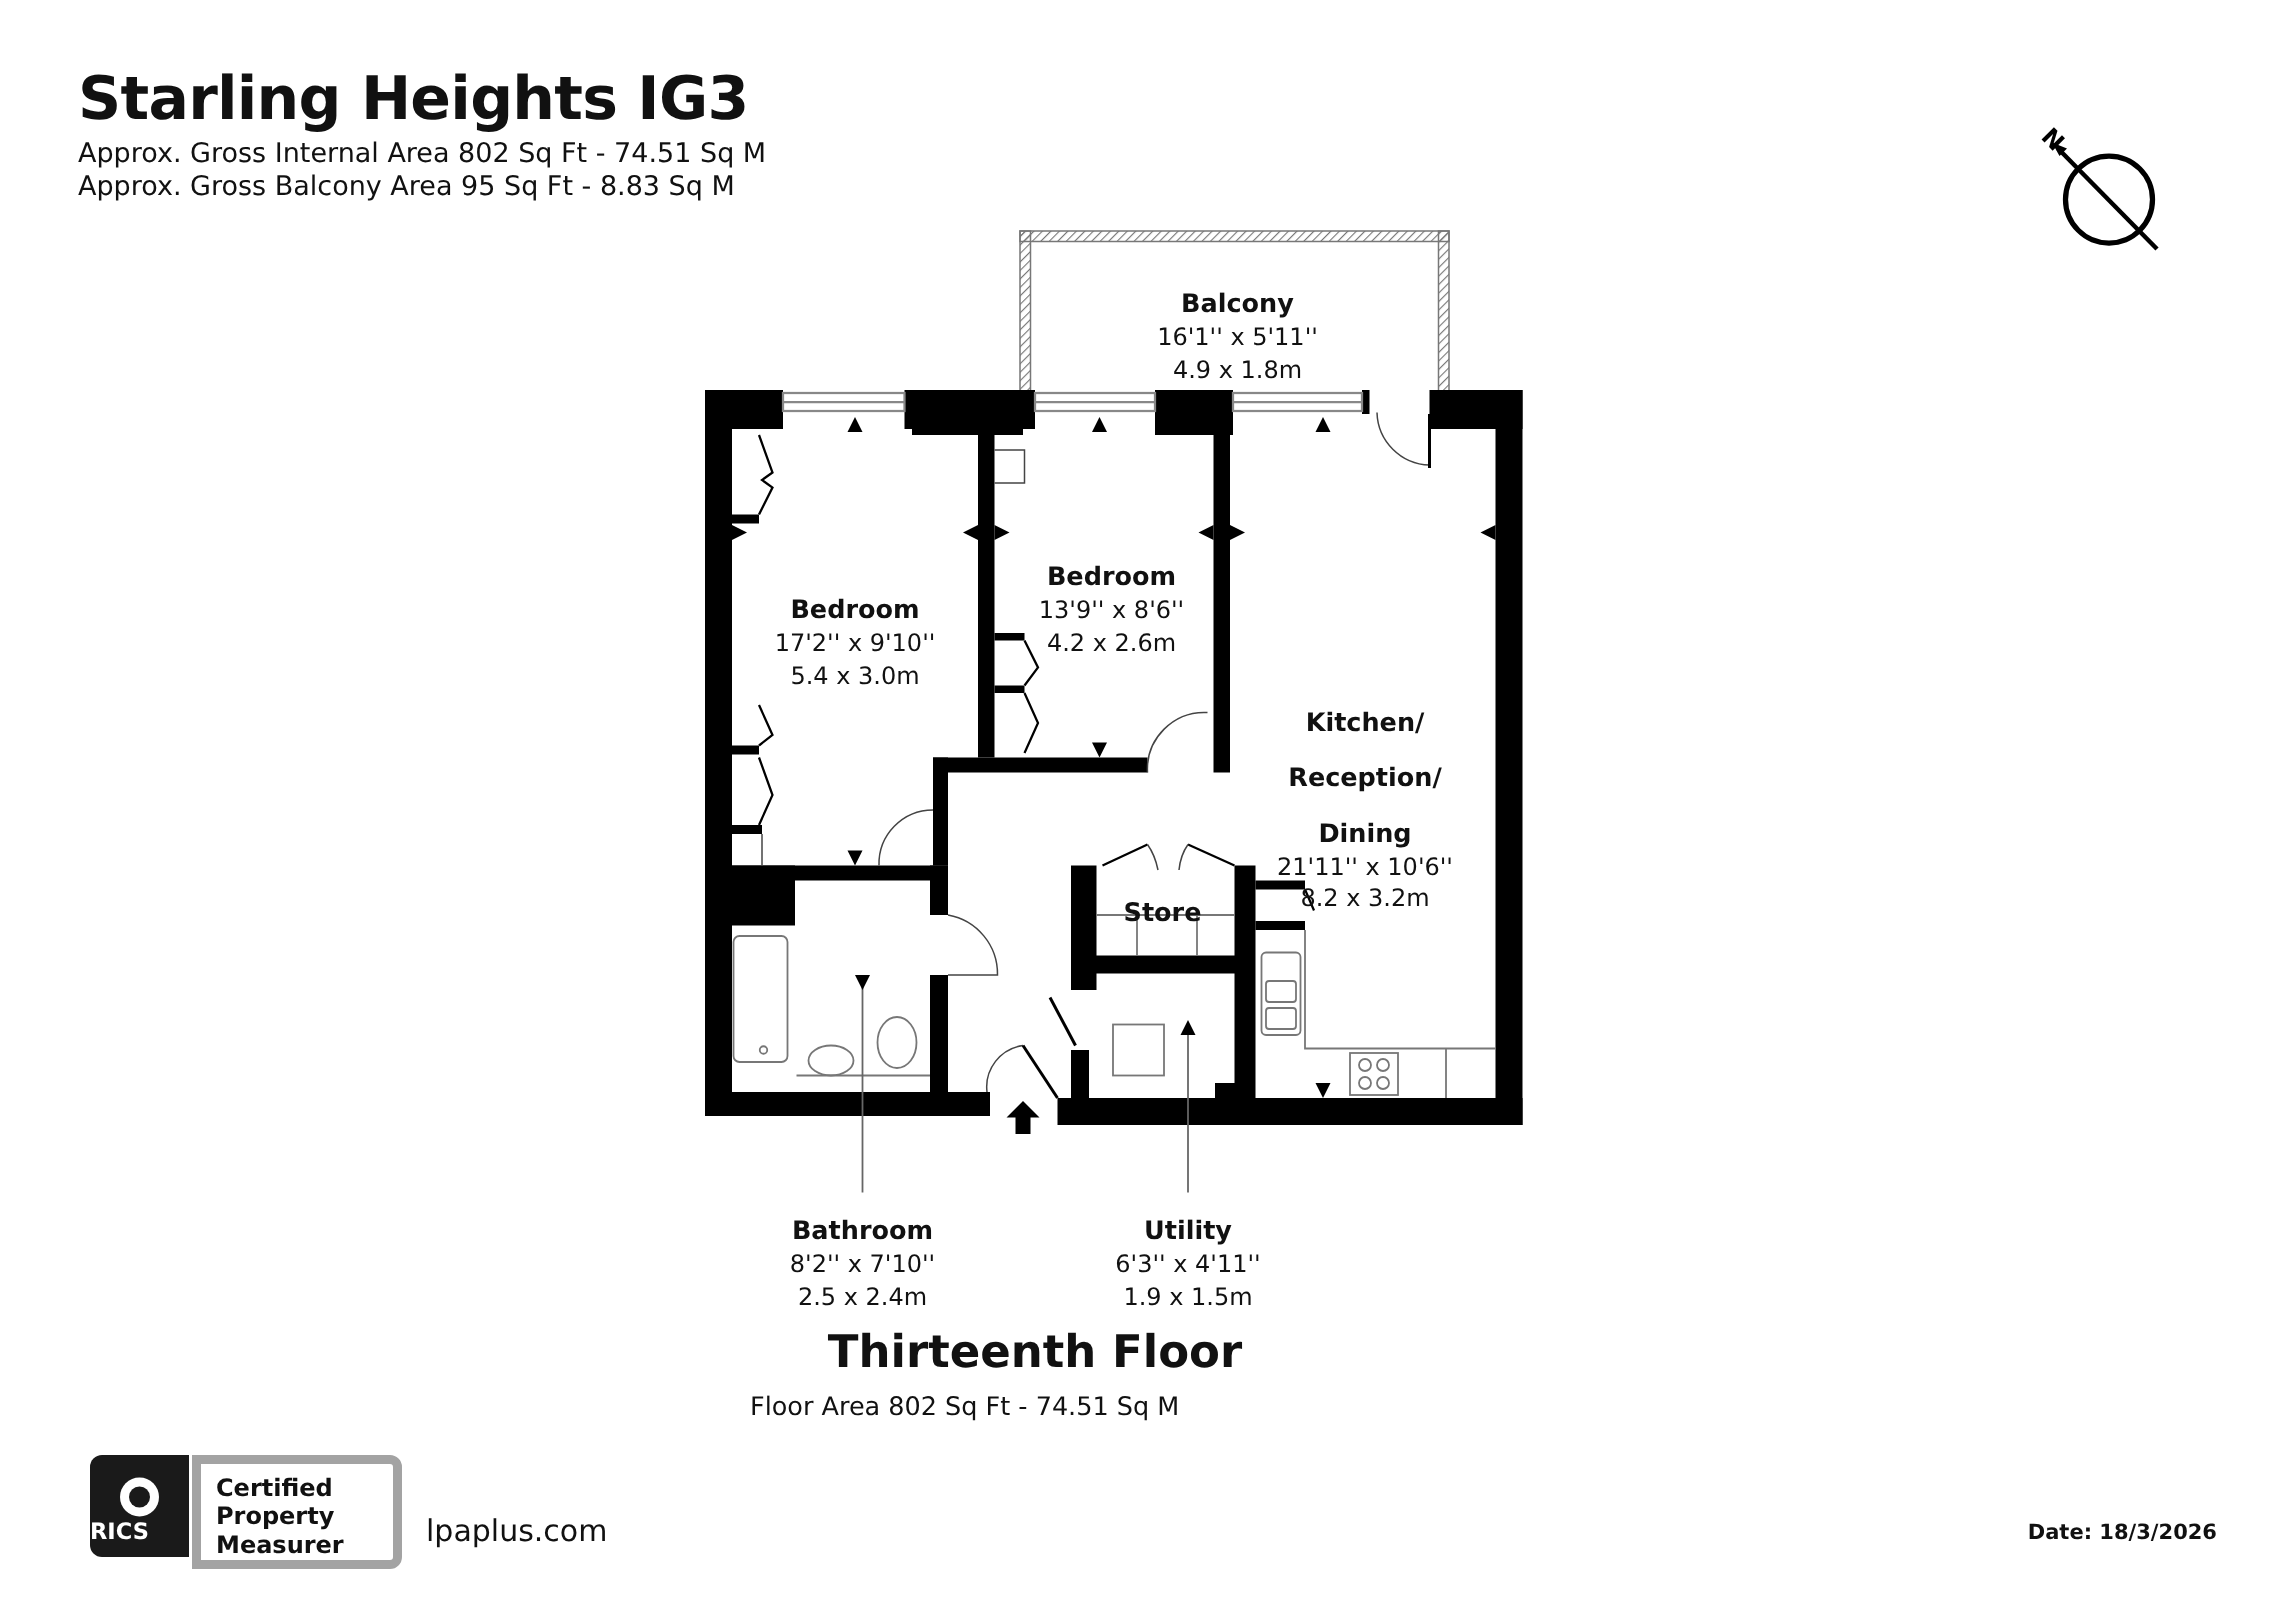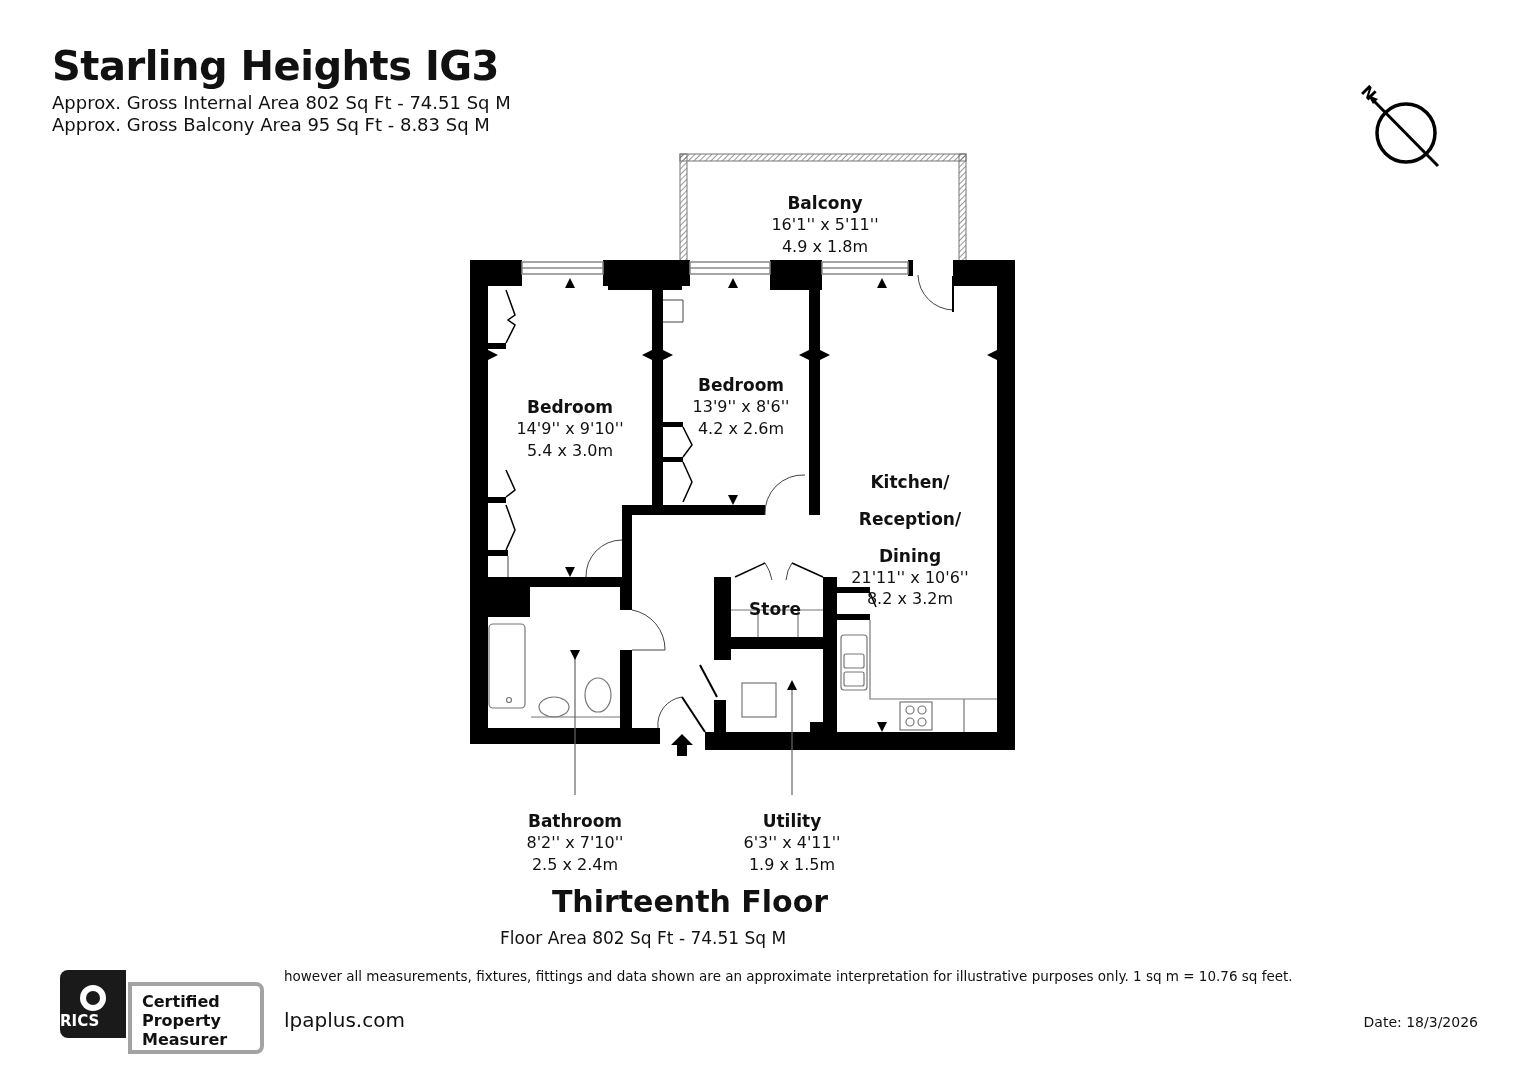--- a/index.html
+++ b/index.html
@@ -9,26 +9,26 @@
   .sub { position:absolute; left:52px; font-size:18px; line-height:22px; }
   .sub1 { top:92px; } .sub2 { top:114px; }
   svg.plan { position:absolute; left:0; top:0; }
   .lbl { position:absolute; text-align:center; line-height:22px; font-size:16px; }
   .lbl .nm { font-weight:bold; font-size:17px;margin-top:16px; }
   .floor-title { position:absolute; left:540px; width:300px; top:884px; text-align:center; font-size:30px; font-weight:bold; }
   .floor-area { position:absolute; left:500px; width:380px; top:928px; font-size:17px; }
   .rics { position:absolute; left:60px; top:970px; width:200px; height:68px; }
   .rics-dark { position:absolute; left:0; top:0; width:66px; height:68px; background:#1a1a1a; border-radius:8px 0 0 8px; color:#fff; }
   .rics-dark .word { position:absolute; left:0; width:66px; bottom:8px; text-align:left; font-weight:bold; font-size:15px; }
-  .rics-box { position:absolute; left:68px; top:12px; width:128px; height:64px; border:4px solid #a3a3a3; border-radius:0 8px 8px 0; }
+  .rics-box { position:absolute; left:68px; top:0; width:128px; height:64px; border:6px solid #a3a3a3; border-radius:0 8px 8px 0; }
   .rics-box span { display:block; font-weight:bold; font-size:16px; line-height:19px; margin-left:10px; }
   .rics-box .l1 { margin-top:6px; }
   .disclaimer { position:absolute; left:284px; top:969px; width:1200px; font-size:13.5px; line-height:15px; }
   .site { position:absolute; left:284px; top:1008px; font-size:20px; }
-  .date { position:absolute; right:50px; top:1014px; font-size:14px; }
+  .date { position:absolute; right:50px; top:1014px; font-size:14px;font-weight:bold; }
 </style>
 </head>
 <body>
 
 <div class="title">Starling Heights IG3</div>
 <div class="sub sub1">Approx. Gross Internal Area 802 Sq Ft - 74.51 Sq M</div>
 <div class="sub sub2">Approx. Gross Balcony Area 95 Sq Ft - 8.83 Sq M</div>
 
 <svg class="plan" width="1528" height="1080" viewBox="0 0 1528 1080">
   <defs>
@@ -172,21 +172,21 @@
   <polygon points="682,734 693,745 687,745 687,756 677,756 677,745 671,745" fill="#000"></polygon>
 </svg>
 
 <div class="lbl" style="left:740px;top:176px;width:170px;">
   <div class="nm">Balcony</div>
   <div>16'1'' x 5'11''</div>
   <div>4.9 x 1.8m</div>
 </div>
 <div class="lbl" style="left:490px;top:380px;width:160px;">
   <div class="nm">Bedroom</div>
-  <div>14'9'' x 9'10''</div>
+  <div>17'2'' x 9'10''</div>
   <div>5.4 x 3.0m</div>
 </div>
 <div class="lbl" style="left:666px;top:358px;width:150px;">
   <div class="nm">Bedroom</div>
   <div>13'9'' x 8'6''</div>
   <div>4.2 x 2.6m</div>
 </div>
 <div class="lbl" style="left:820px;top:456px;width:180px;line-height:21px;">
   <div class="nm">Kitchen/</div>
   <div class="nm">Reception/</div>
@@ -220,16 +220,15 @@
     <div class="word">RICS</div>
   </div>
   <div class="rics-box">
     <span class="l1">Certified</span>
     <span>Property</span>
     <span>Measurer</span>
   </div>
 </div>
 
 <div class="disclaimer">
-  <div>however all measurements, fixtures, fittings and data shown are an approximate interpretation for illustrative purposes only. 1 sq m = 10.76 sq feet.</div>
 </div>
 <div class="site">lpaplus.com</div>
 <div class="date">Date: 18/3/2026</div>
 
 </body></html>

